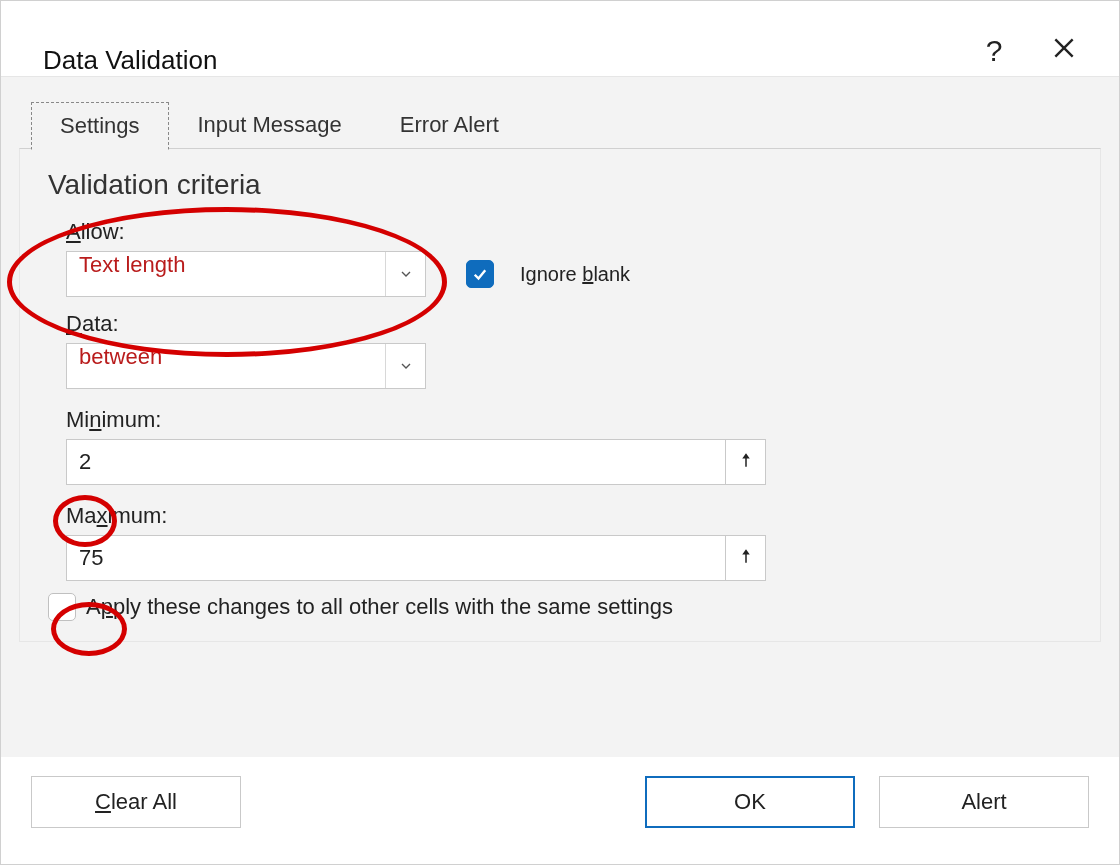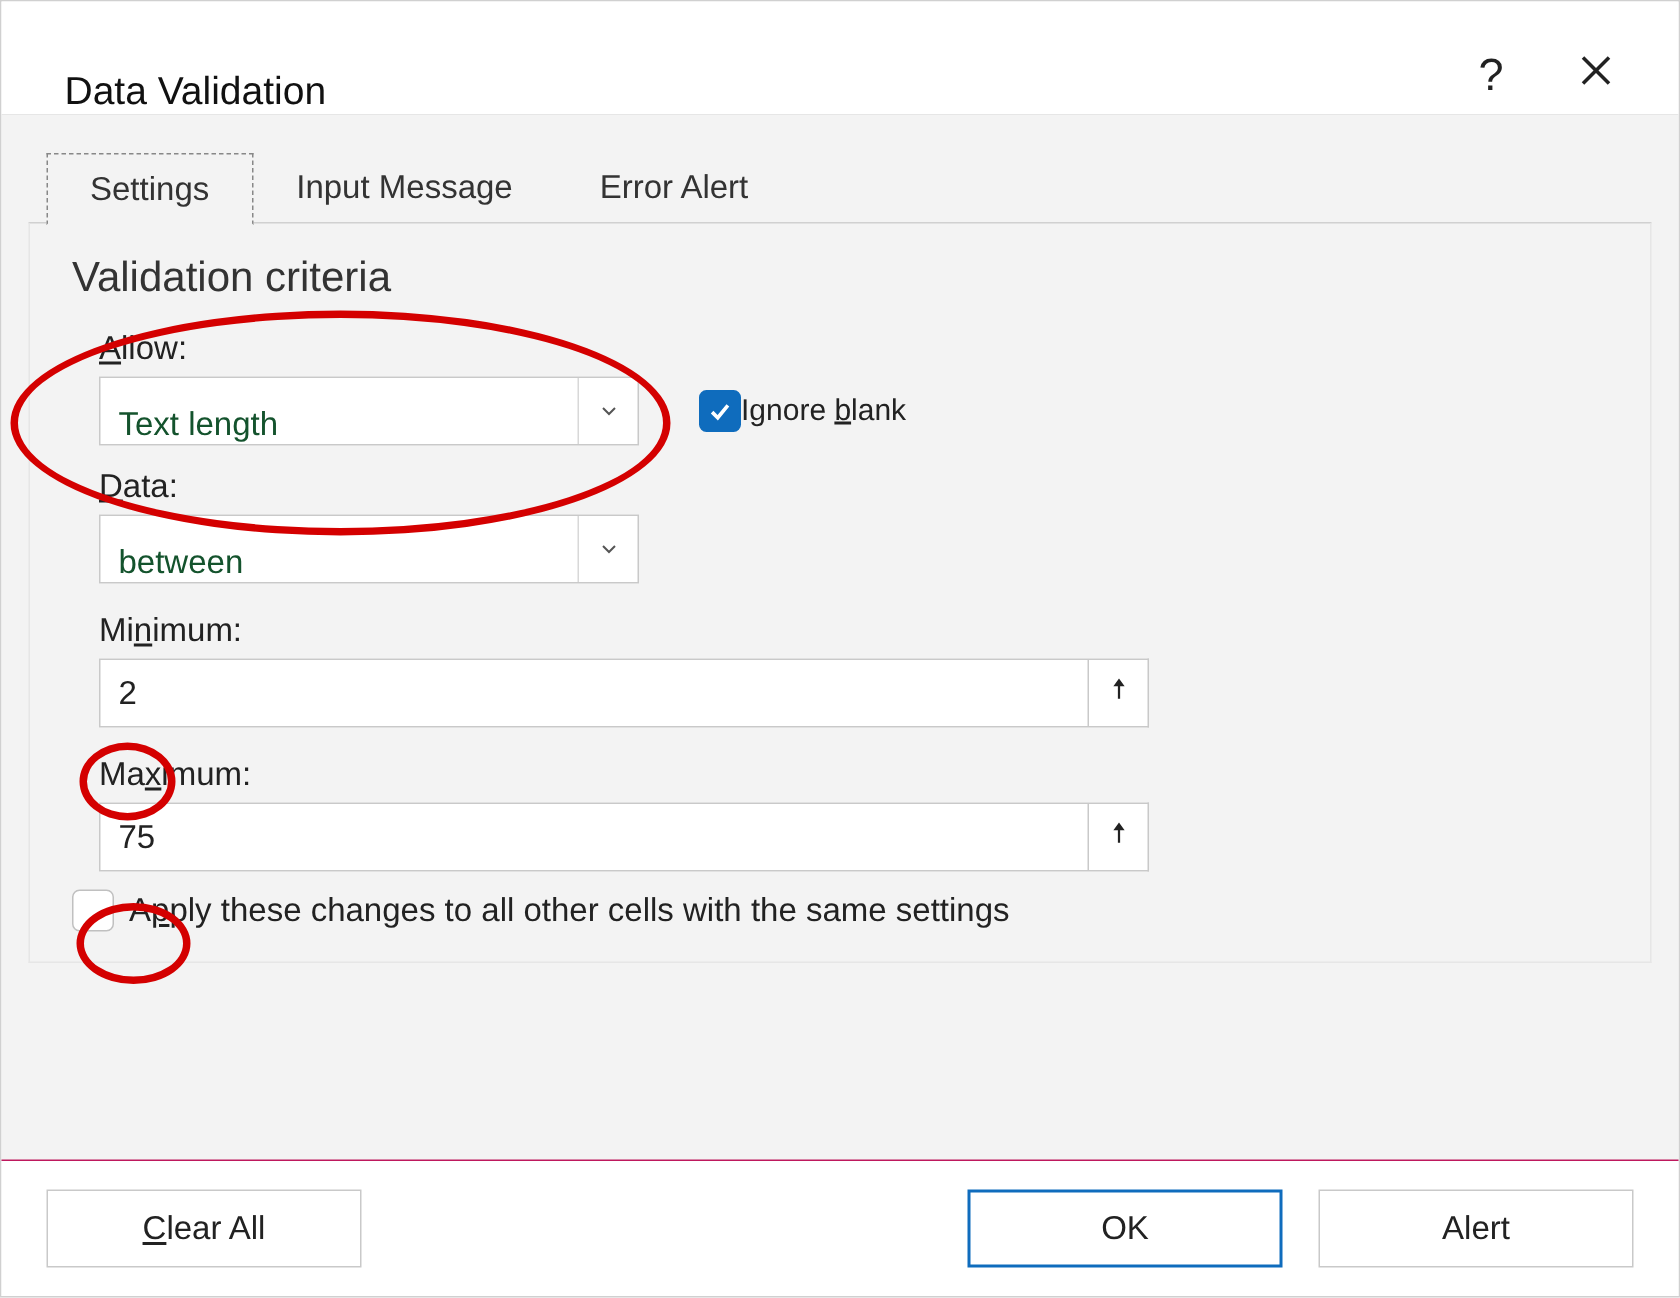--- a/index.html
+++ b/index.html
@@ -101,37 +101,37 @@
   .underline-letter { text-decoration: underline; }
 
   .allow-row { display: flex; align-items: center; gap: 40px; }
   .select-wrap {
     position: relative;
     width: 360px;
     height: 46px;
     background: #ffffff;
     border: 1px solid #c9c9c9;
     display: flex;
-    align-items: flex-end;
-    padding: 0 46px 0 12px;
-    font-size: 22px;
-    color: #14532d;
+    align-items: flex-start;
+    padding: 0 46px 16px 12px;
+    font-size: 22px;
+    color: #b91c1c;
     cursor: pointer;
   }
   .select-chevron {
     position: absolute;
     right: 0; top: 0;
     width: 40px; height: 100%;
     border-left: 1px solid #d8d8d8;
     display: flex; align-items: center; justify-content: center;
     color: #555;
   }
   .select-chevron svg { width: 16px; height: 16px; }
 
-  .checkbox-row { display: flex; align-items: center; gap: 0; cursor: pointer; }
+  .checkbox-row { display: flex; align-items: center; gap: 26px; cursor: pointer; }
   .checkbox {
     width: 28px; height: 28px;
     border-radius: 5px;
     border: 1px solid #c0c0c0;
     background: #ffffff;
     display: flex; align-items: center; justify-content: center;
   }
   .checkbox.checked {
     background: #0f6cbd;
     border-color: #0f6cbd;
@@ -170,21 +170,21 @@
     margin-top: 12px;
     margin-left: 0;
     display: flex;
     align-items: center;
     gap: 10px;
     font-size: 22px;
   }
 
   .footer {
     position: absolute;
-    left: 0; right: 0; bottom: 0;
+    left: 0; right: 0; bottom: 17px;
     height: 90px;
     display: flex;
     align-items: center;
     padding: 0 30px;
     background: #ffffff;
   }
   .footer .spacer { flex: 1 1 auto; }
   .btn {
     min-width: 210px;
     height: 52px;

